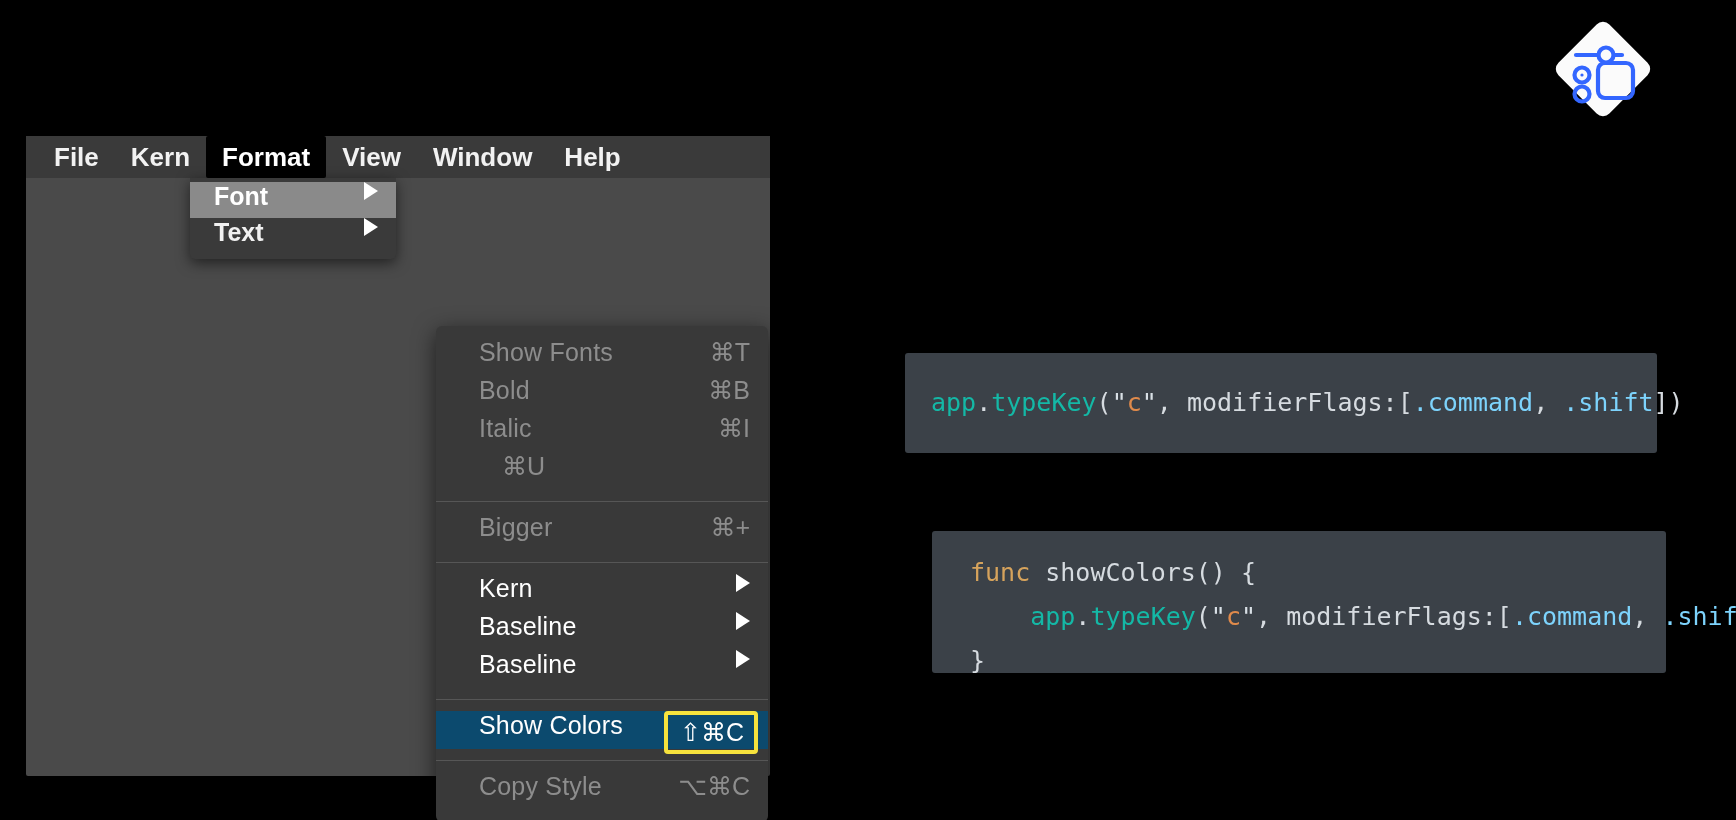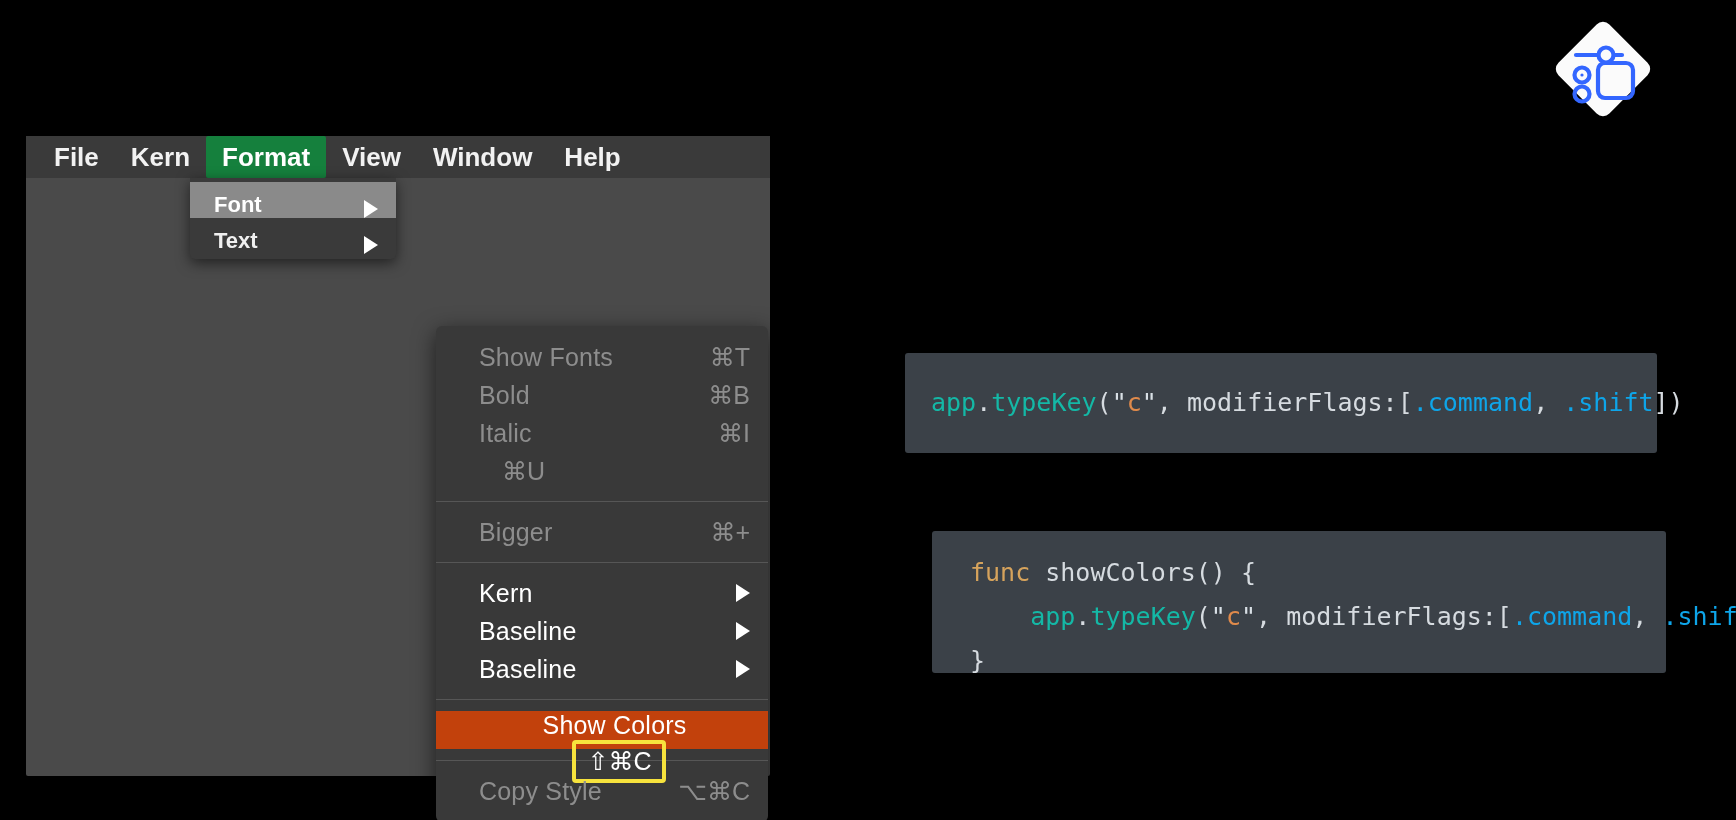--- a/index.html
+++ b/index.html
@@ -43,43 +43,43 @@
   .menubar-item {
     color: #f2f2f2;
     font-size: 26px;
     font-weight: bold;
     padding: 6px 16px;
     line-height: 30px;
     white-space: nowrap;
     border-radius: 2px;
   }
   .menubar-item.active {
-    background: #15803d;
+    background: #000000;
     color: #ffffff;
   }
 
   
   #format-menu {
     position: absolute;
     left: 164px;
     top: 42px;
     width: 206px;
     background: #3a3a3a;
     border-radius: 0 0 5px 5px;
     padding: 4px 0 5px 0;
     box-shadow: 0 4px 14px rgba(0,0,0,0.55);
   }
   .fm-item {
     height: 36px;
     display: flex;
-    align-items: flex-end;
+    align-items: flex-start;
     justify-content: space-between;
     padding: 0 18px 0 24px;
     color: #f0f0f0;
-    font-size: 22px;
+    font-size: 25px;
     font-weight: bold;
     box-sizing: border-box;
   }
   .fm-item.highlight {
     background: #8a8a8a;
     color: #ffffff;
   }
   .fm-label { white-space: nowrap; }
   .tri-right {
     width: 0; height: 0;
@@ -95,21 +95,21 @@
     top: 190px;
     width: 332px;
     background: #393939;
     border-radius: 6px;
     padding: 12px 0 12px 0;
     box-shadow: 0 6px 22px rgba(0,0,0,0.6);
   }
   .sm-row {
     height: 38px;
     display: flex;
-    align-items: center;
+    align-items: flex-start;
     padding: 0 18px 0 43px;
     box-sizing: border-box;
     font-size: 25px;
     position: relative;
   }
   .sm-label {
     flex: 1;
     white-space: nowrap;
     letter-spacing: 0.2px;
   }
@@ -117,22 +117,21 @@
     white-space: nowrap;
     font-size: 25px;
     text-align: right;
     min-width: 66px;
   }
   .sm-row.disabled .sm-label,
   .sm-row.disabled .sm-short { color: #8d8d8d; }
   .sm-row.enabled .sm-label,
   .sm-row.enabled .sm-short { color: #ffffff; }
   .sm-row.selected {
-    background: #c2410c;
-    flex-direction: column;
+    background: #0c4a6e;
   }
   .sm-row.selected .sm-label,
   .sm-row.selected .sm-short { color: #ffffff; }
   .sm-sep {
     height: 1px;
     background: #565656;
     margin: 11px 0 11px 0;
   }
   .sm-arrow {
     width: 0; height: 0;
@@ -183,21 +182,21 @@
     width: 734px;
     height: 142px;
     padding: 20px 0 0 38px;
     margin-left: 27px;
   }
   .tok-fn   { color: #14b8a6; }
   .tok-plain{ color: #d6dbe0; }
   .tok-str  { color: #d9e0e6; }
   .tok-chr  { color: #e08a4b; }
   .tok-kw   { color: #d6a35c; }
-  .tok-enum { color: #0ea5e9; }
+  .tok-enum { color: #7dd3fc; }
 </style>
 </head>
 <body>
 
 <div id="logo-diamond">
   <svg width="120" height="120" viewBox="0 0 120 120">
     <rect x="24" y="24" width="72" height="72" rx="9" transform="rotate(45 60 60)" fill="#fbfbfb"></rect>
     <g stroke="#3366ff" fill="none" stroke-width="4.2" stroke-linecap="round">
       <line x1="33" y1="46" x2="79" y2="46"></line>
       <circle cx="63" cy="46" r="7.5" fill="#fbfbfb"></circle>

